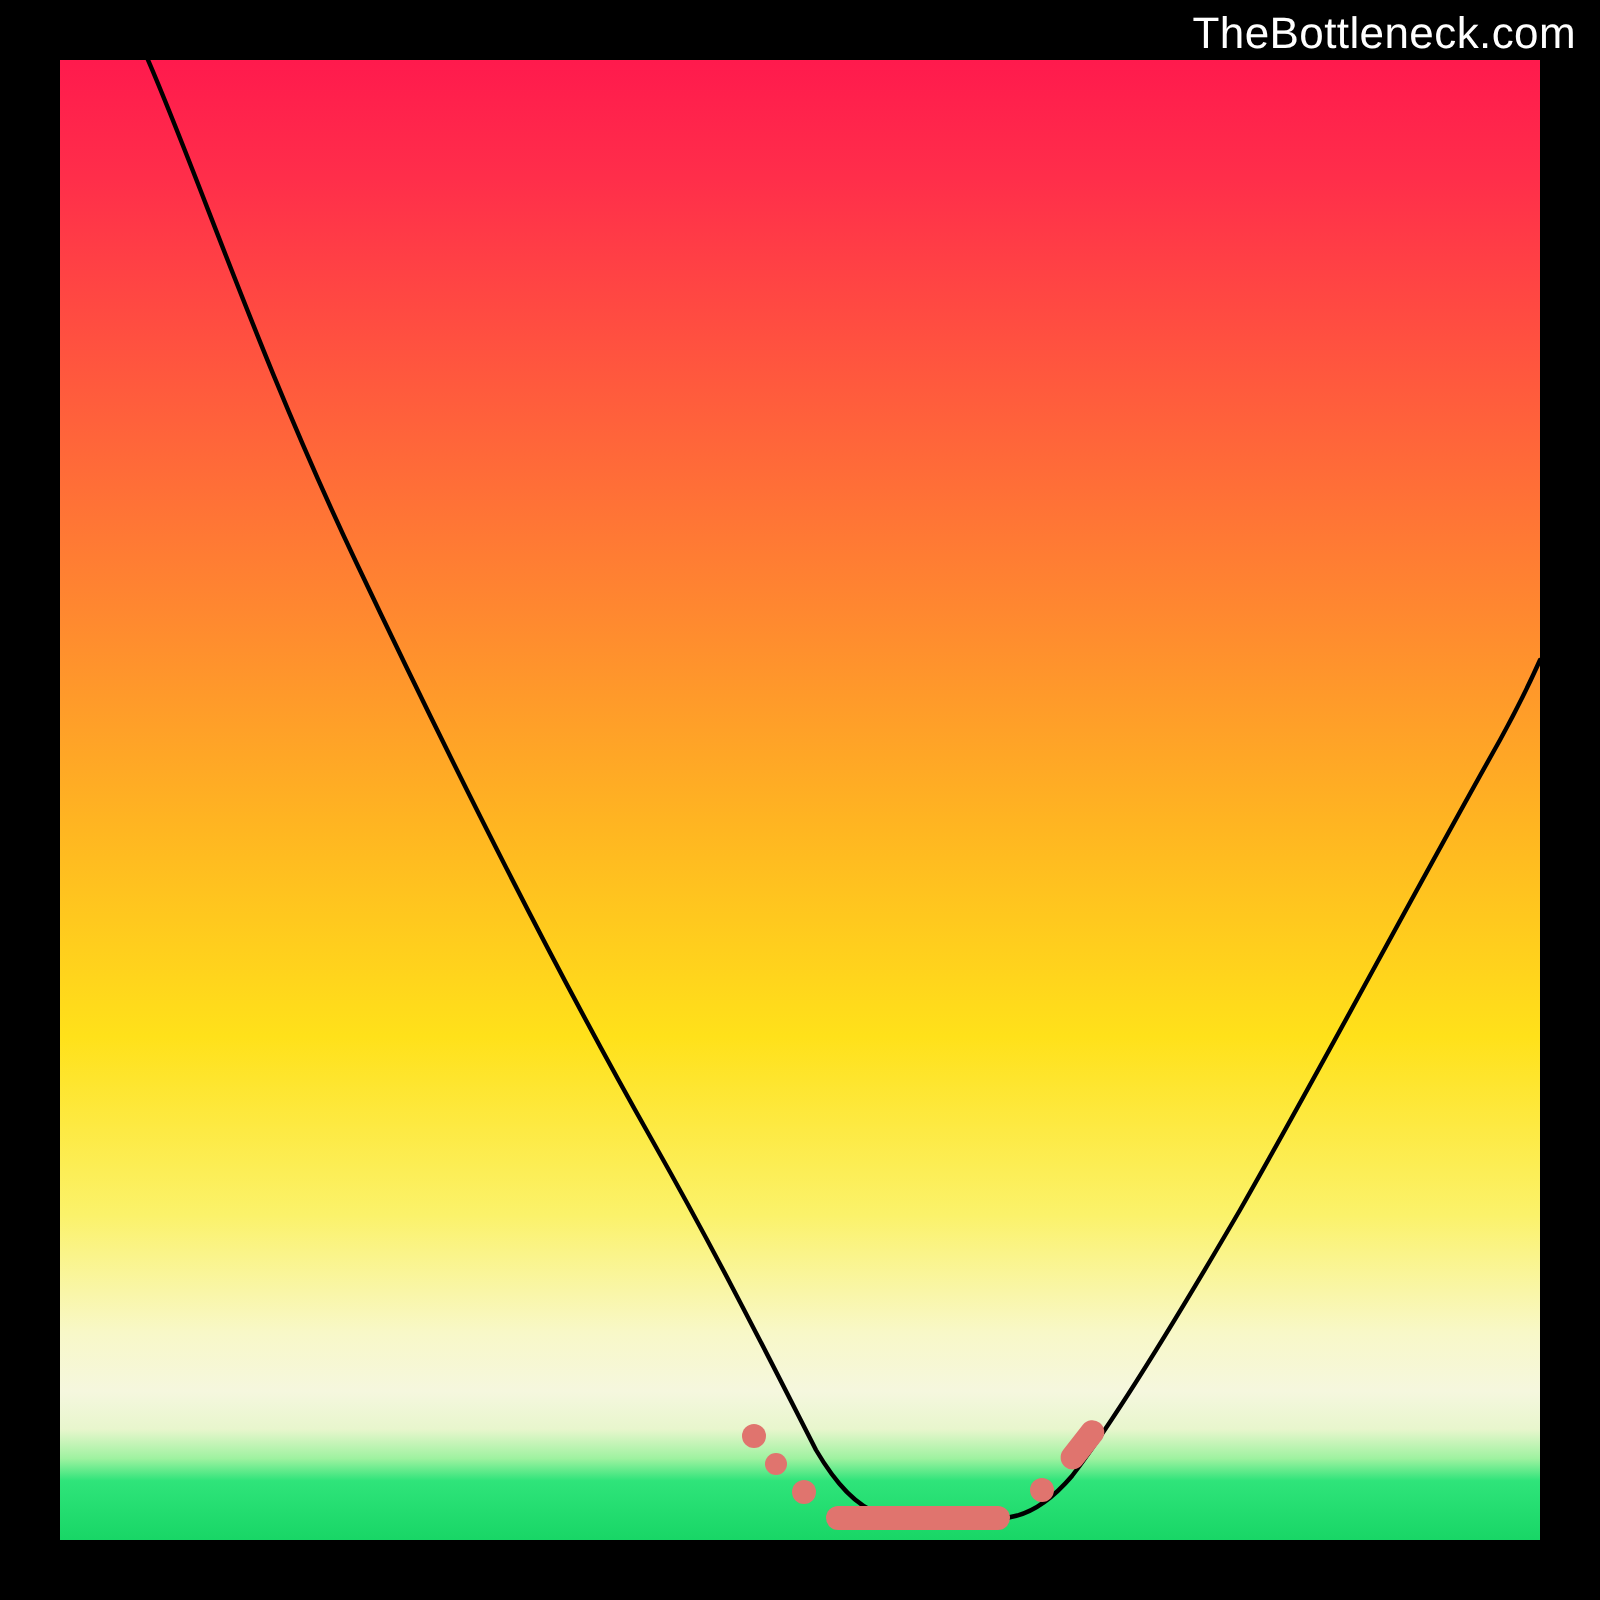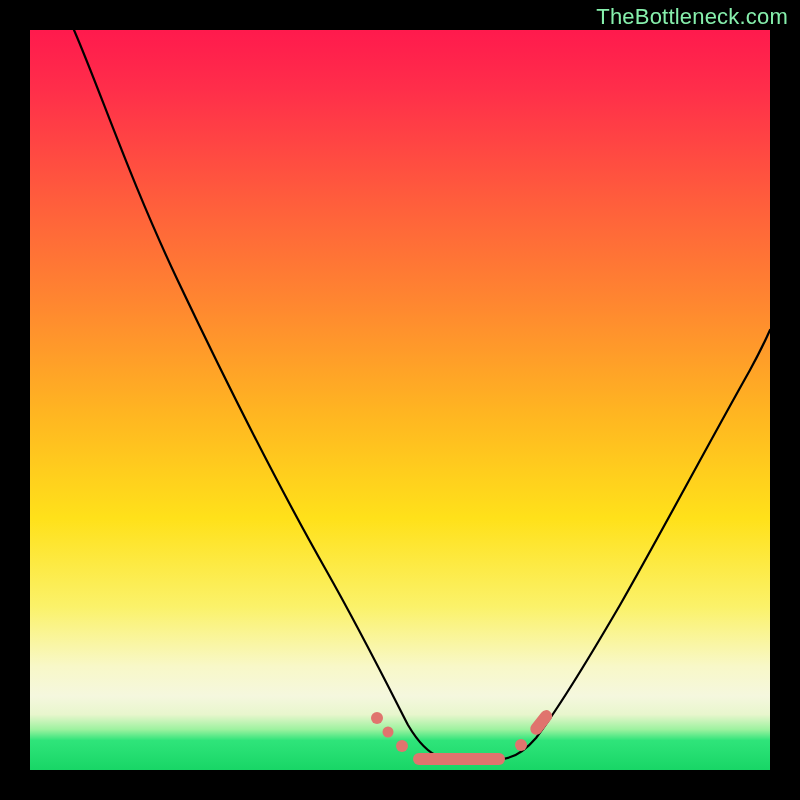--- a/index.html
+++ b/index.html
@@ -40,21 +40,21 @@
       #e8f6cd 92.5%,
       #9ef2a0 94.5%,
       #2fe47a 96%,
       #18d666 100%
     );
   }
   .watermark {
     position: absolute;
     top: 4px;
     right: 12px;
-    color: #86efac;
+    color: #ffffff;
     font-size: 22px;
     font-weight: 400;
     letter-spacing: 0.2px;
     user-select: none;
   }
   svg.curve {
     position: absolute;
     left: 0;
     top: 0;
     width: 740px;

